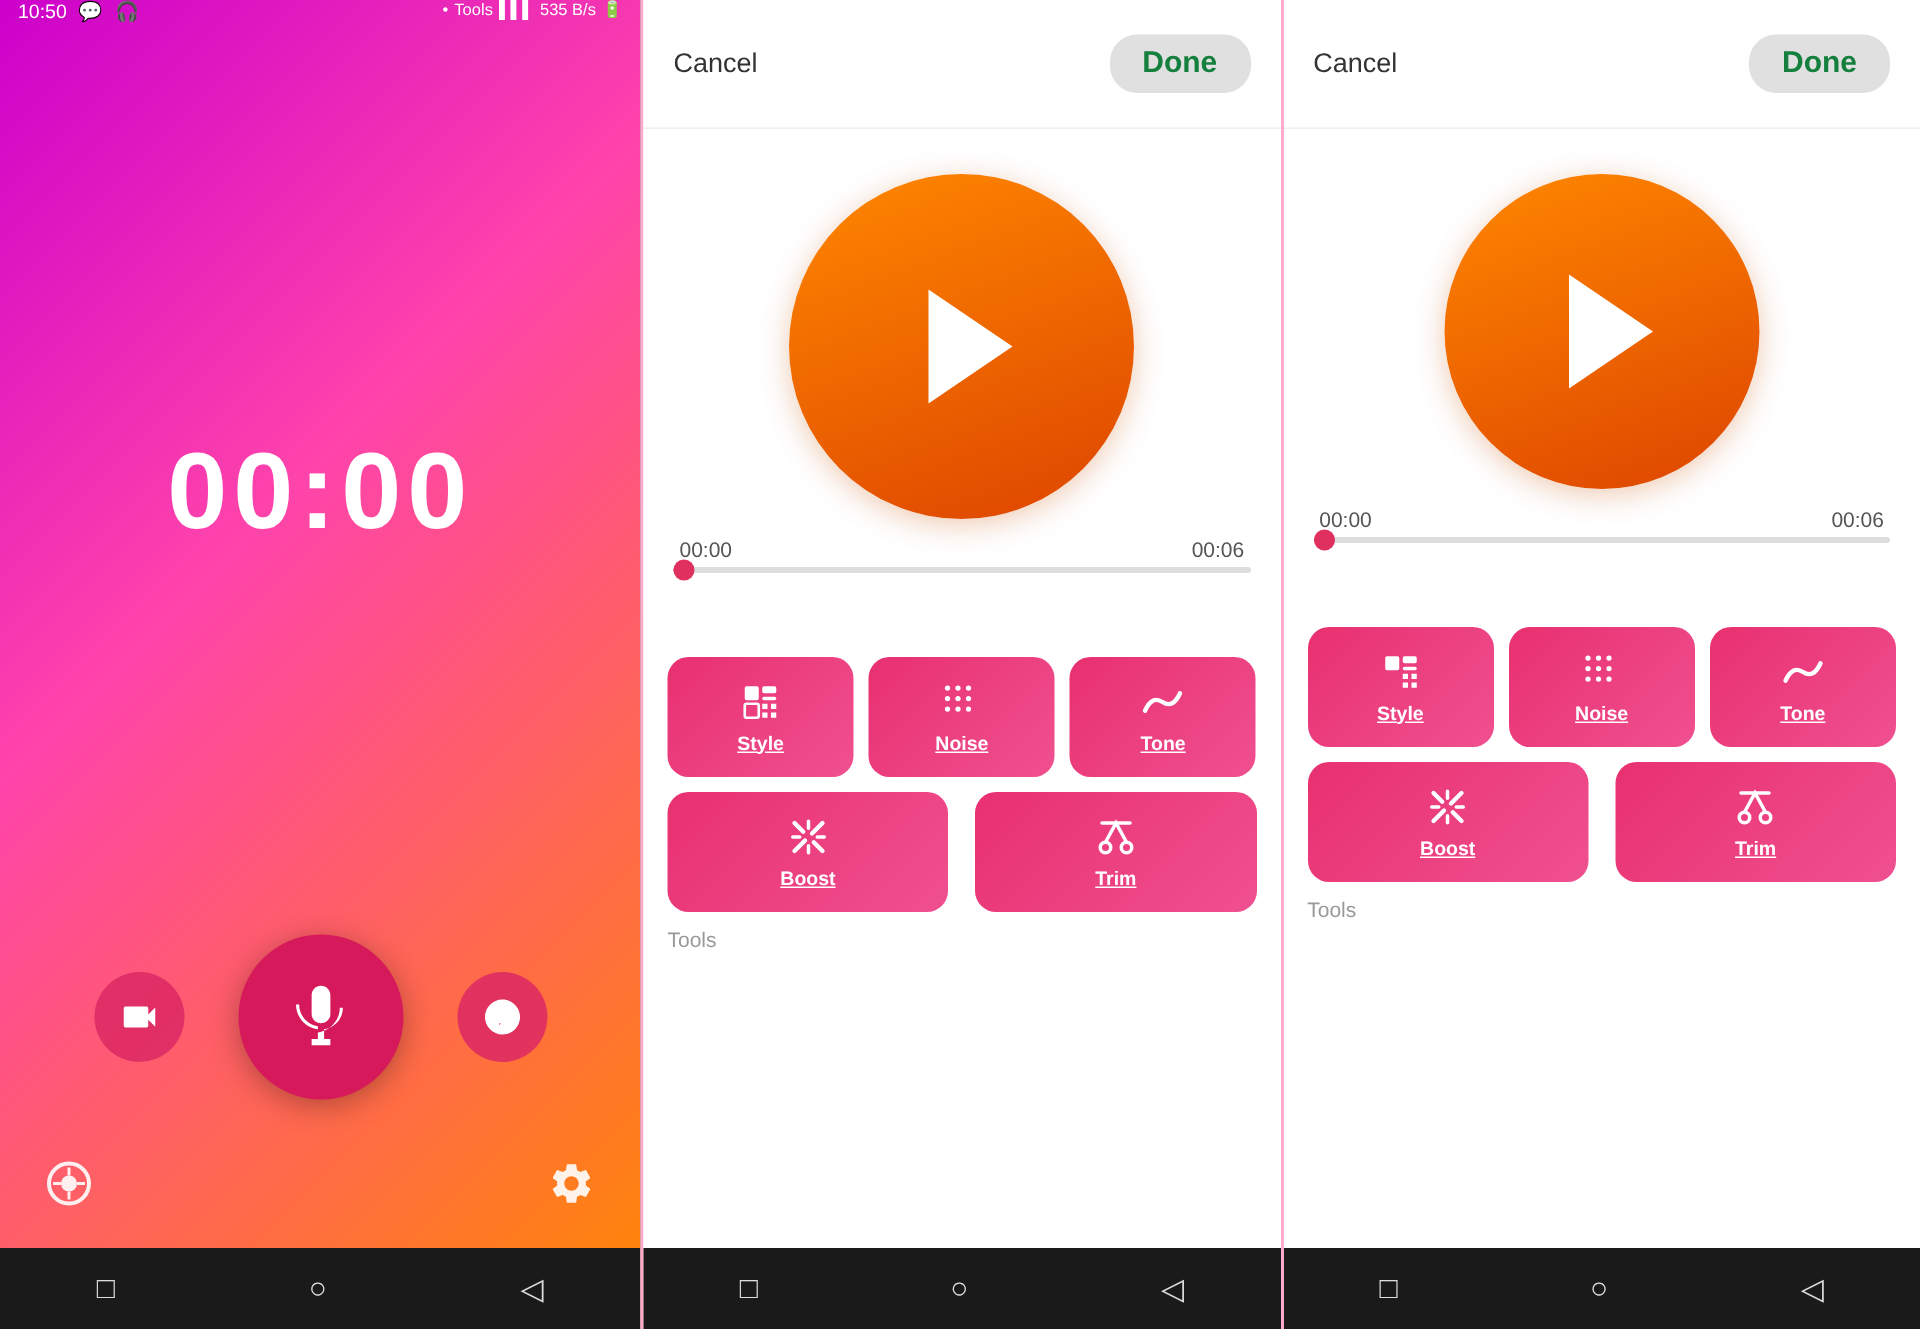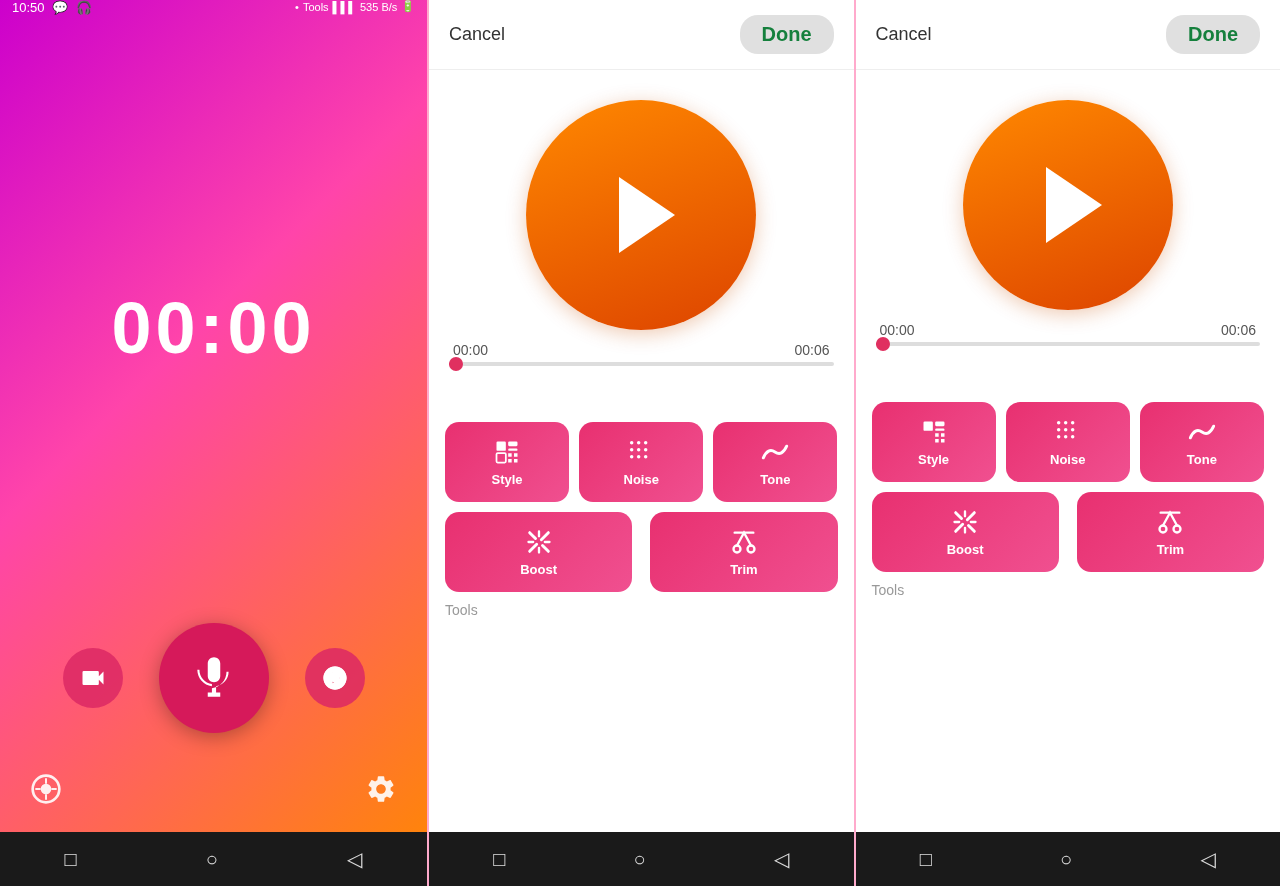--- a/index.html
+++ b/index.html
@@ -99,21 +99,21 @@
     .panel-edit {
       flex: 1;
       height: 886px;
       display: flex;
       flex-direction: column;
       background: #f8f8f8;
       position: relative;
       border-left: 2px solid #ffaacc;
     }
     .edit-header {
-      height: 70px;
+      height: 86px;
       background: white;
       display: flex;
       align-items: center;
       justify-content: space-between;
       padding: 16px 20px;
       border-bottom: 1px solid #eee;
     }
     .cancel-btn {
       font-size: 18px;
       color: #333;
@@ -211,20 +211,21 @@
       display: flex;
       flex-direction: column;
       align-items: center;
       justify-content: center;
       gap: 6px;
       cursor: pointer;
       color: white;
       font-size: 13px;
       font-weight: 700;
       min-height: 80px;
+      text-decoration: underline;
     }
     .tools-label {
       text-align: left;
       color: #999;
       font-size: 14px;
       padding: 10px 0;
     }
   </style>
 </head>
 <body>

